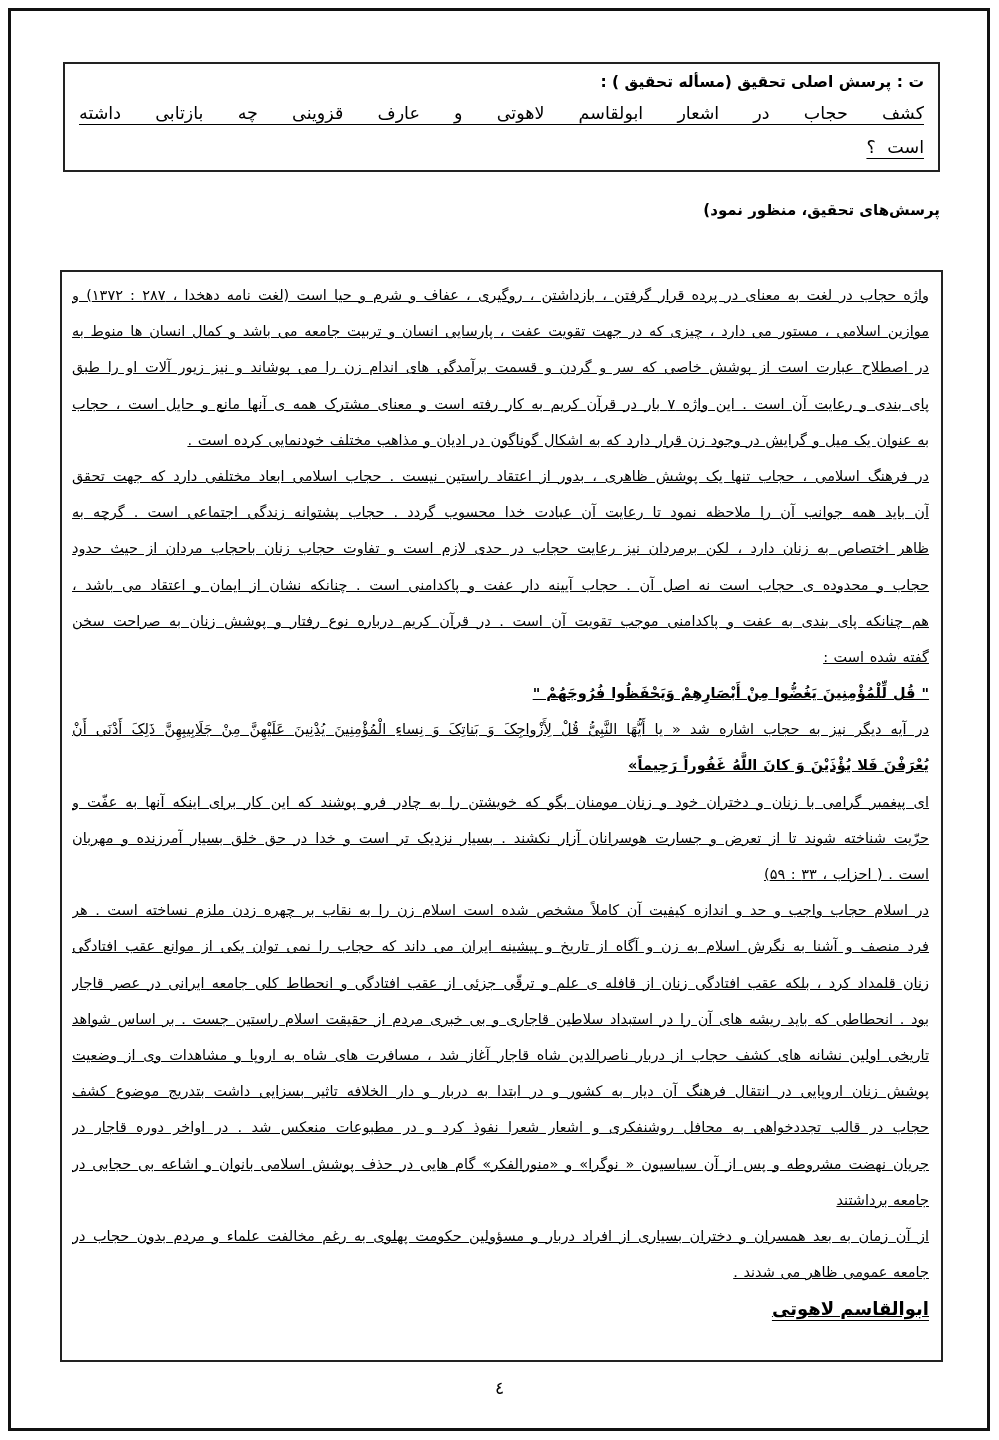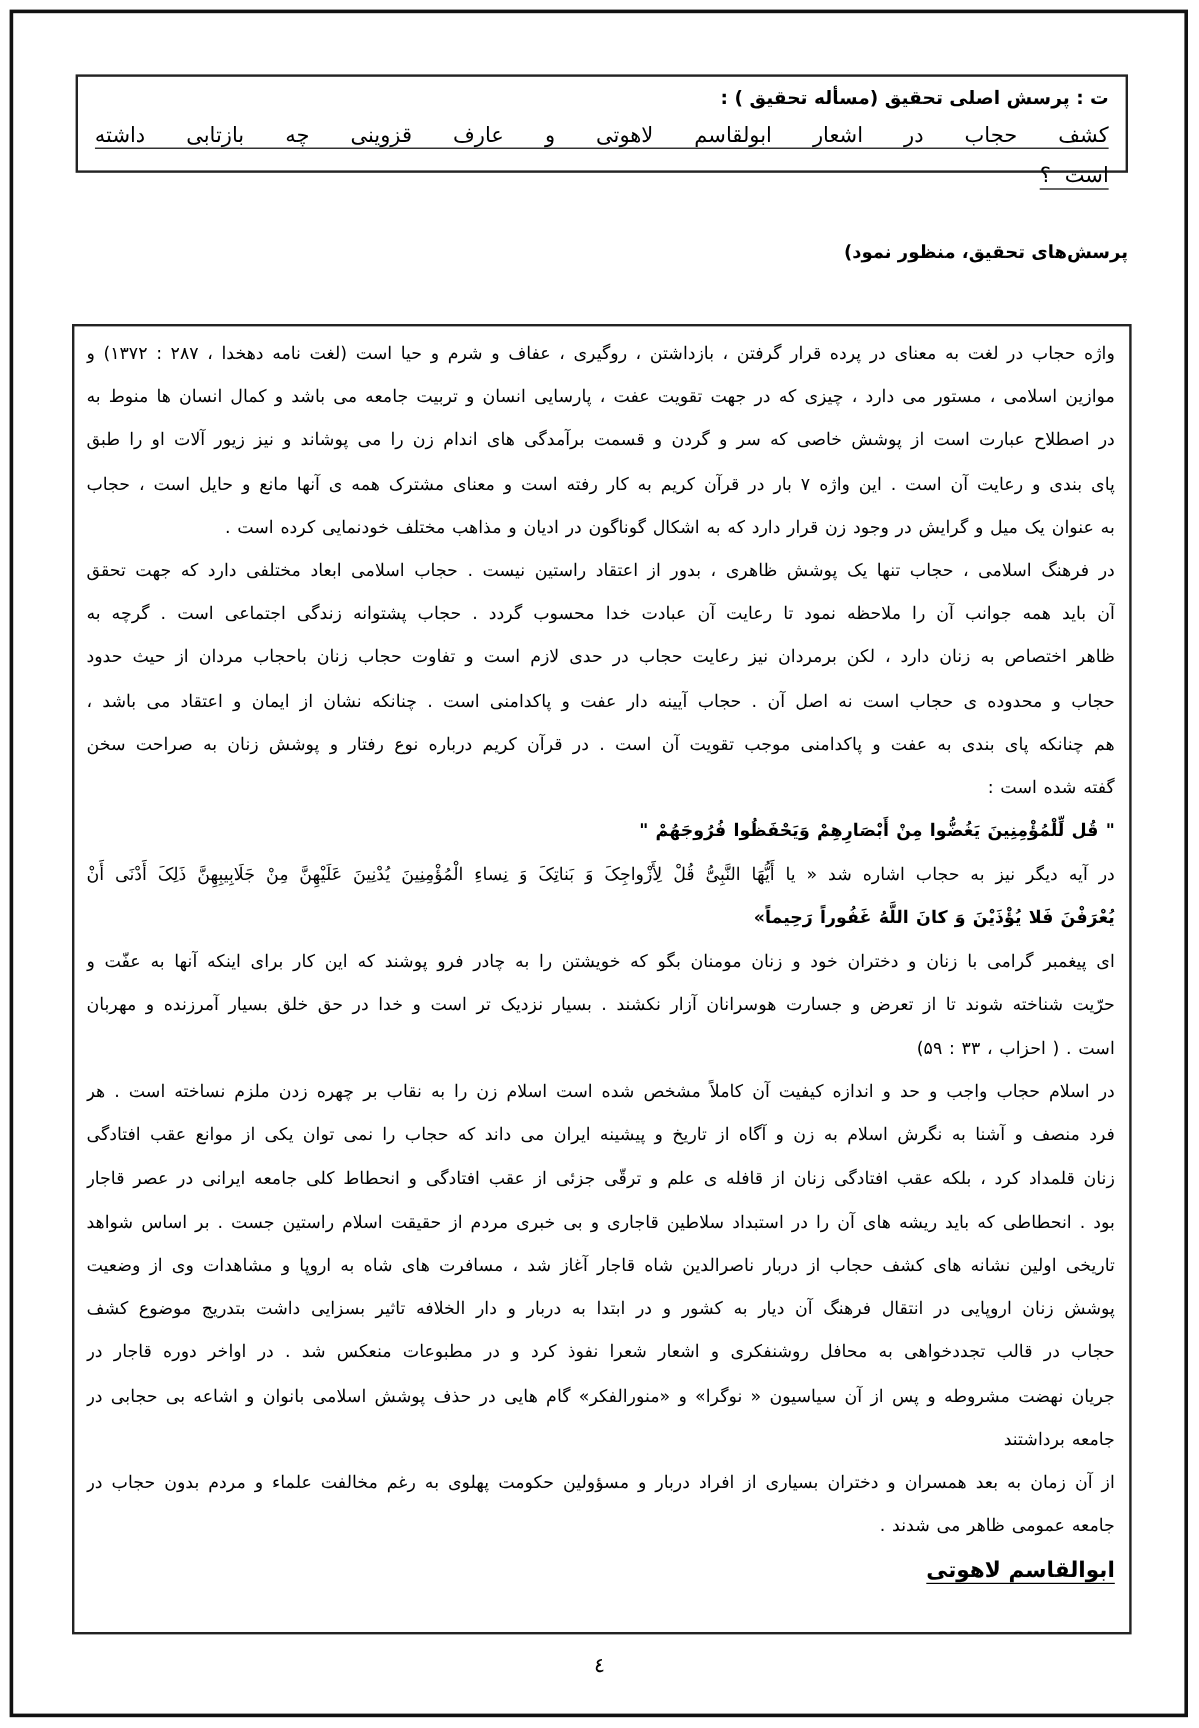--- a/index.html
+++ b/index.html
@@ -6,21 +6,21 @@
   body{
     width:999px;height:1440px;position:relative;overflow:hidden;
     font-family:"DejaVu Sans", sans-serif;color:#000;
   }
   .page-border{
     position:absolute;left:8px;top:8px;right:9px;bottom:9px;
     border:3px solid #111;
   }
   
   .qbox{
-    position:absolute;left:63px;top:62px;width:877px;height:82px;
+    position:absolute;left:63px;top:62px;width:877px;height:110px;
     border:2px solid #222;box-sizing:border-box;
     padding:5px 14px 0 14px;direction:rtl;
   }
   .qlabel{
     font-weight:bold;font-size:15.5px;line-height:27px;text-align:right;
   }
   .qline{
     font-size:17.5px;line-height:34px;letter-spacing:1.5px;word-spacing:6px;
     text-decoration:underline;text-underline-offset:5px;
     text-align:justify;text-align-last:justify;direction:rtl;
@@ -34,21 +34,21 @@
   .hline{
     font-weight:bold;font-size:15px;line-height:37px;
     text-align:justify;text-align-last:justify;
     height:37px;overflow:hidden;
   }
   .hline.endline{text-align-last:right;}
   
   .bodybox{
     position:absolute;left:60px;top:270px;width:883px;height:1092px;
     border:2px solid #222;box-sizing:border-box;
-    padding:5px 12px 0 10px;direction:rtl;
+    padding:5px 12px 0 10px;direction:rtl;text-decoration:underline;
   }
   .bline{
     font-size:14.5px;line-height:36.2px;height:36.2px;overflow:hidden;
     text-align:justify;text-align-last:justify;word-spacing:1px;
   }
   .bline.endline{text-align-last:right;}
   .bline.verse{font-weight:bold;}
   .poet{
     font-weight:bold;font-size:18px;line-height:38px;height:38px;
     text-decoration:underline;text-underline-offset:5px;

